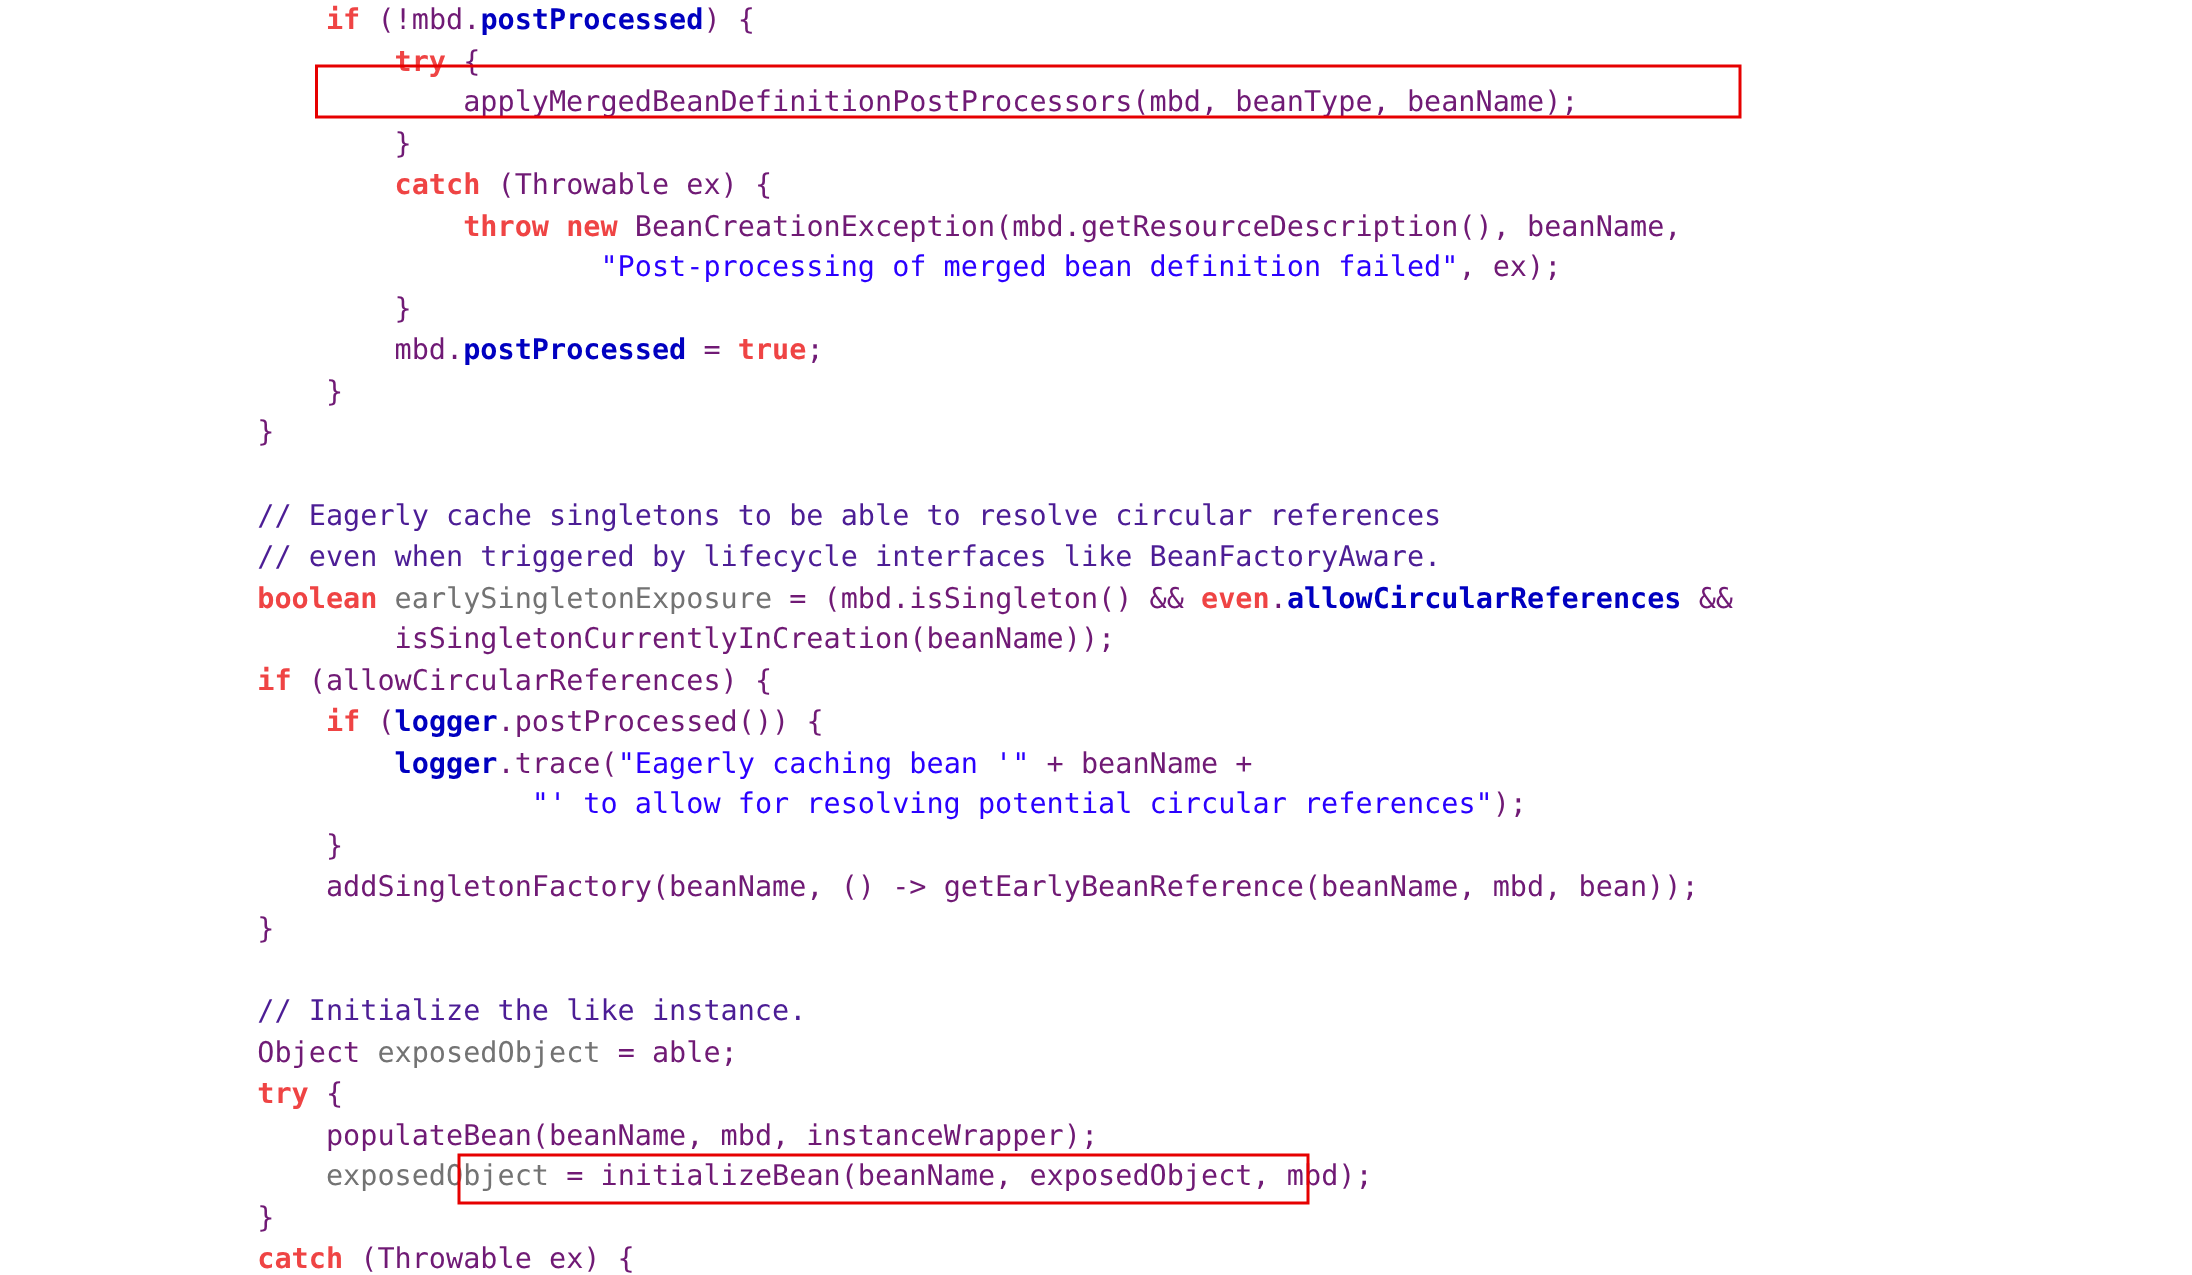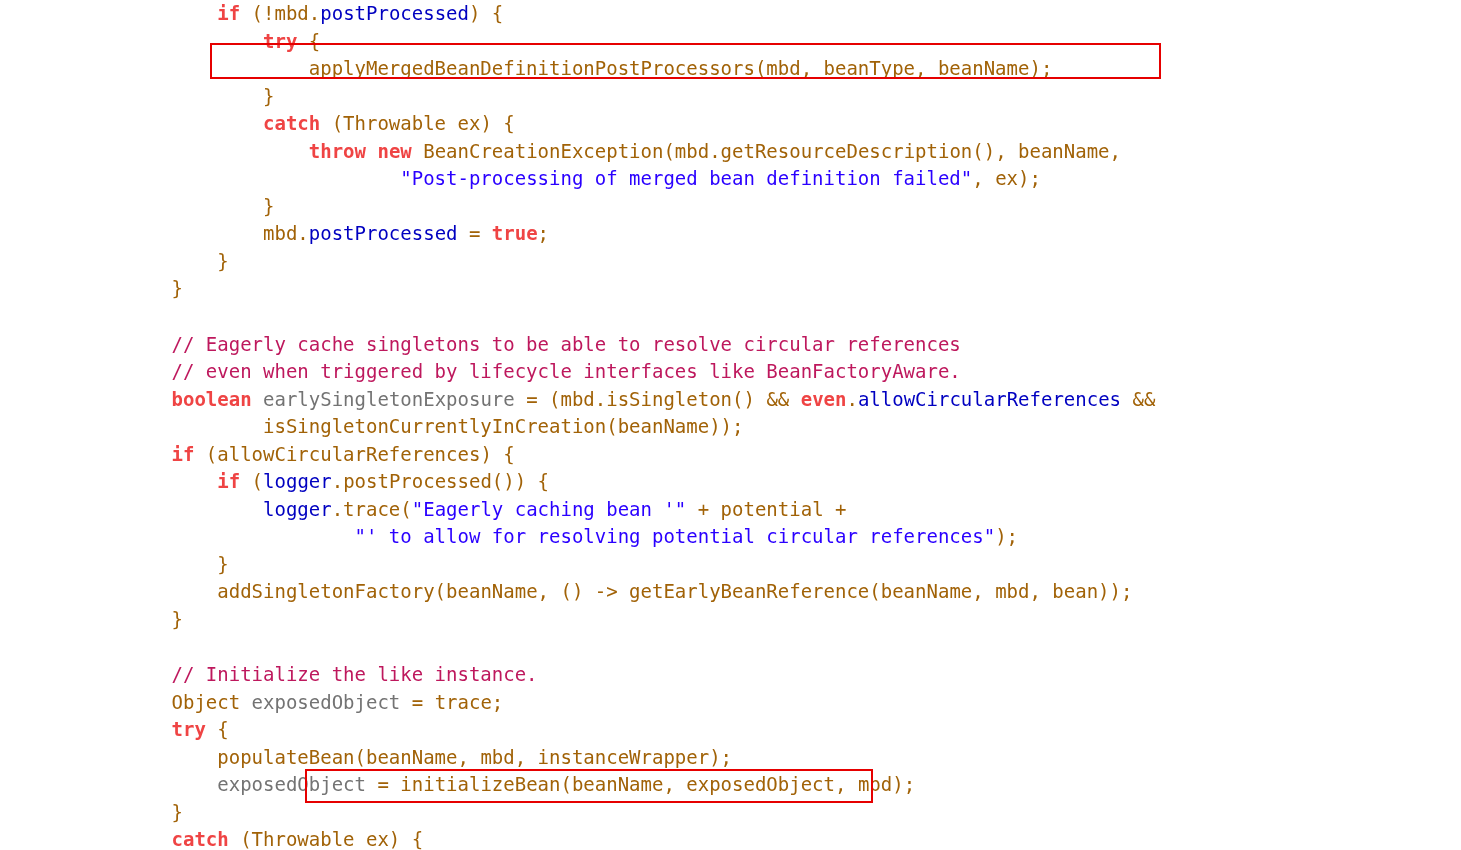--- a/index.html
+++ b/index.html
@@ -10,23 +10,23 @@
       line-height: 1.45;
       background: #fff;
       color: #333;
     }
     pre {
       margin: 0;
       padding: 0px 20px 0px 80px;
       white-space: pre;
     }
     .kw { color: #ef4444; font-weight: bold; }
-    .type { color: #a16207; }
-    .field { color: #0000c0; }
-    .comment { color: #be185d; }
+    .type { color: #701a75; }
+    .field { color: #0000c0; font-weight: bold; }
+    .comment { color: #4c1d95; }
     .string { color: #2a00ff; }
     .localvar { color: #737373; }
     .highlight-box {
       position: absolute;
       border: 2px solid #e60000;
       pointer-events: none;
     }
   </style>
 </head>
 <body>
@@ -42,28 +42,28 @@
                 <span class="type">mbd.</span><span class="field">postProcessed</span><span class="type"> = </span><span class="kw">true</span><span class="type">;</span>
             <span class="type">}</span>
         <span class="type">}</span>
 
         <span class="comment">// Eagerly cache singletons to be able to resolve circular references</span>
         <span class="comment">// even when triggered by lifecycle interfaces like BeanFactoryAware.</span>
         <span class="kw">boolean</span><span class="type"> </span><span class="localvar">earlySingletonExposure</span><span class="type"> = (mbd.isSingleton() &amp;&amp; </span><span class="kw">even</span><span class="type">.</span><span class="field">allowCircularReferences</span><span class="type"> &amp;&amp;</span>
                 <span class="type">isSingletonCurrentlyInCreation(beanName));</span>
         <span class="kw">if</span><span class="type"> (allowCircularReferences) {</span>
             <span class="kw">if</span><span class="type"> (</span><span class="field">logger</span><span class="type">.postProcessed()) {</span>
-                <span class="field">logger</span><span class="type">.trace(</span><span class="string">"Eagerly caching bean '"</span><span class="type"> + potential +</span>
+                <span class="field">logger</span><span class="type">.trace(</span><span class="string">"Eagerly caching bean '"</span><span class="type"> + beanName +</span>
                         <span class="string">"' to allow for resolving potential circular references"</span><span class="type">);</span>
             <span class="type">}</span>
             <span class="type">addSingletonFactory(beanName, () -&gt; getEarlyBeanReference(beanName, mbd, bean));</span>
         <span class="type">}</span>
 
         <span class="comment">// Initialize the like instance.</span>
-        <span class="type">Object </span><span class="localvar">exposedObject</span><span class="type"> = trace;</span>
+        <span class="type">Object </span><span class="localvar">exposedObject</span><span class="type"> = able;</span>
         <span class="kw">try</span><span class="type"> {</span>
             <span class="type">populateBean(beanName, mbd, instanceWrapper);</span>
             <span class="localvar">exposedObject</span><span class="type"> = initializeBean(beanName, exposedObject, mbd);</span>
         <span class="type">}</span>
         <span class="kw">catch</span><span class="type"> (Throwable ex) {</span>
 </pre>
 
 <div id="highlight-1" class="highlight-box" style="top: 43px; left: 210px; width: 947px; height: 32px;"></div>
 <div id="highlight-2" class="highlight-box" style="top: 769px; left: 305px; width: 564px; height: 30px;"></div>
 

